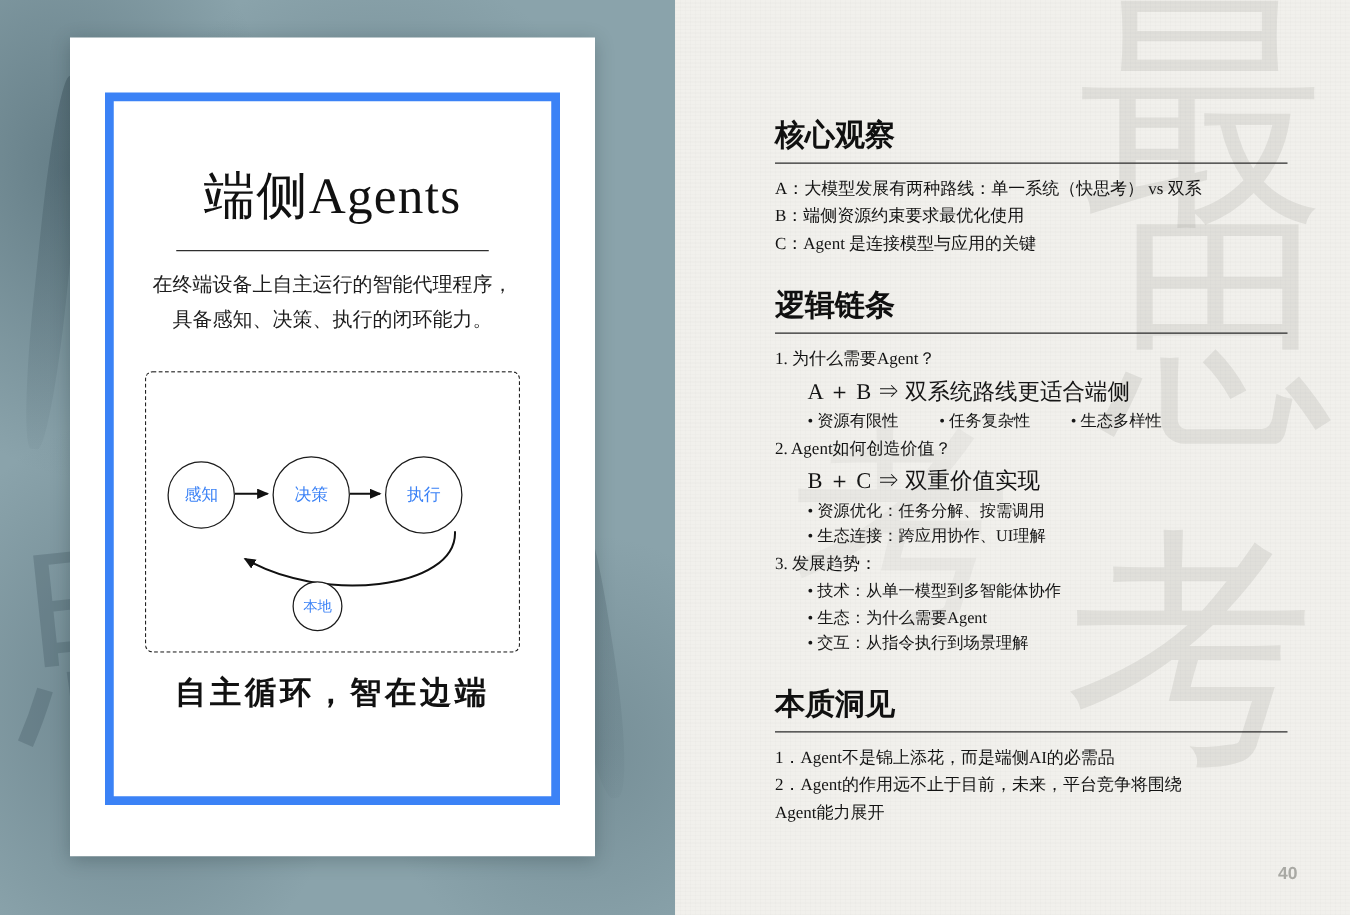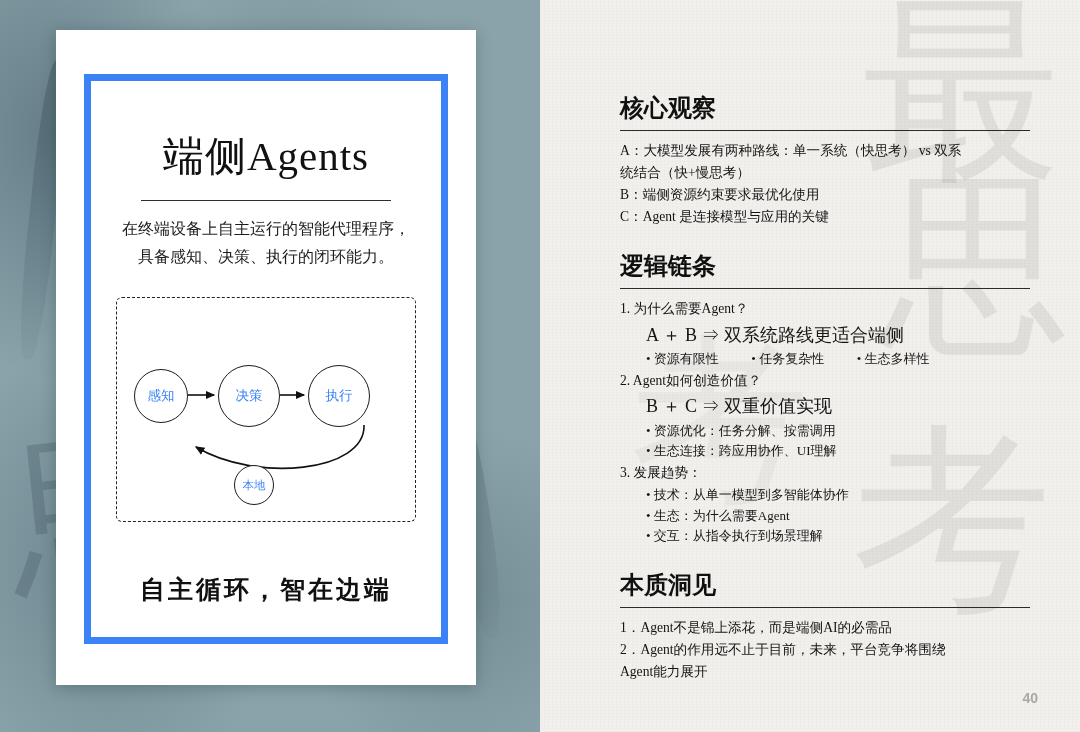--- a/index.html
+++ b/index.html
@@ -147,21 +147,20 @@
   .node-execute  { left: 192px; top: 68px; width: 60px; height: 60px; }
   .node-local    { left: 118px; top: 168px; width: 38px; height: 38px; font-size: 11.5px; }
 
   .arrow-svg {
     position: absolute;
     left: 0; top: 0;
     width: 300px; height: 225px;
   }
 
   .card-slogan {
-    margin-top: 36px;
     font-size: 25px;
     font-weight: bold;
     letter-spacing: 3px;
     color: #111;
   }
 
   
   .right-panel {
     position: relative;
     width: 540px;
@@ -301,21 +300,20 @@
     <div class="right-glyph rg-2">思</div>
     <div class="right-glyph rg-3">考</div>
     <div class="right-glyph rg-4">考</div>
 
     <div class="content">
 
       <div class="sec-block">
         <div class="sec-head">核心观察</div>
         <div class="sec-rule"></div>
         <div class="body-line">A：大模型发展有两种路线：单一系统（快思考） vs 双系</div>
-        <div class="body-line">统结合（快+慢思考）</div>
         <div class="body-line">B：端侧资源约束要求最优化使用</div>
         <div class="body-line">C：Agent 是连接模型与应用的关键</div>
       </div>
 
       <div class="sec-block">
         <div class="sec-head">逻辑链条</div>
         <div class="sec-rule"></div>
 
         <div class="ol-list">
 

